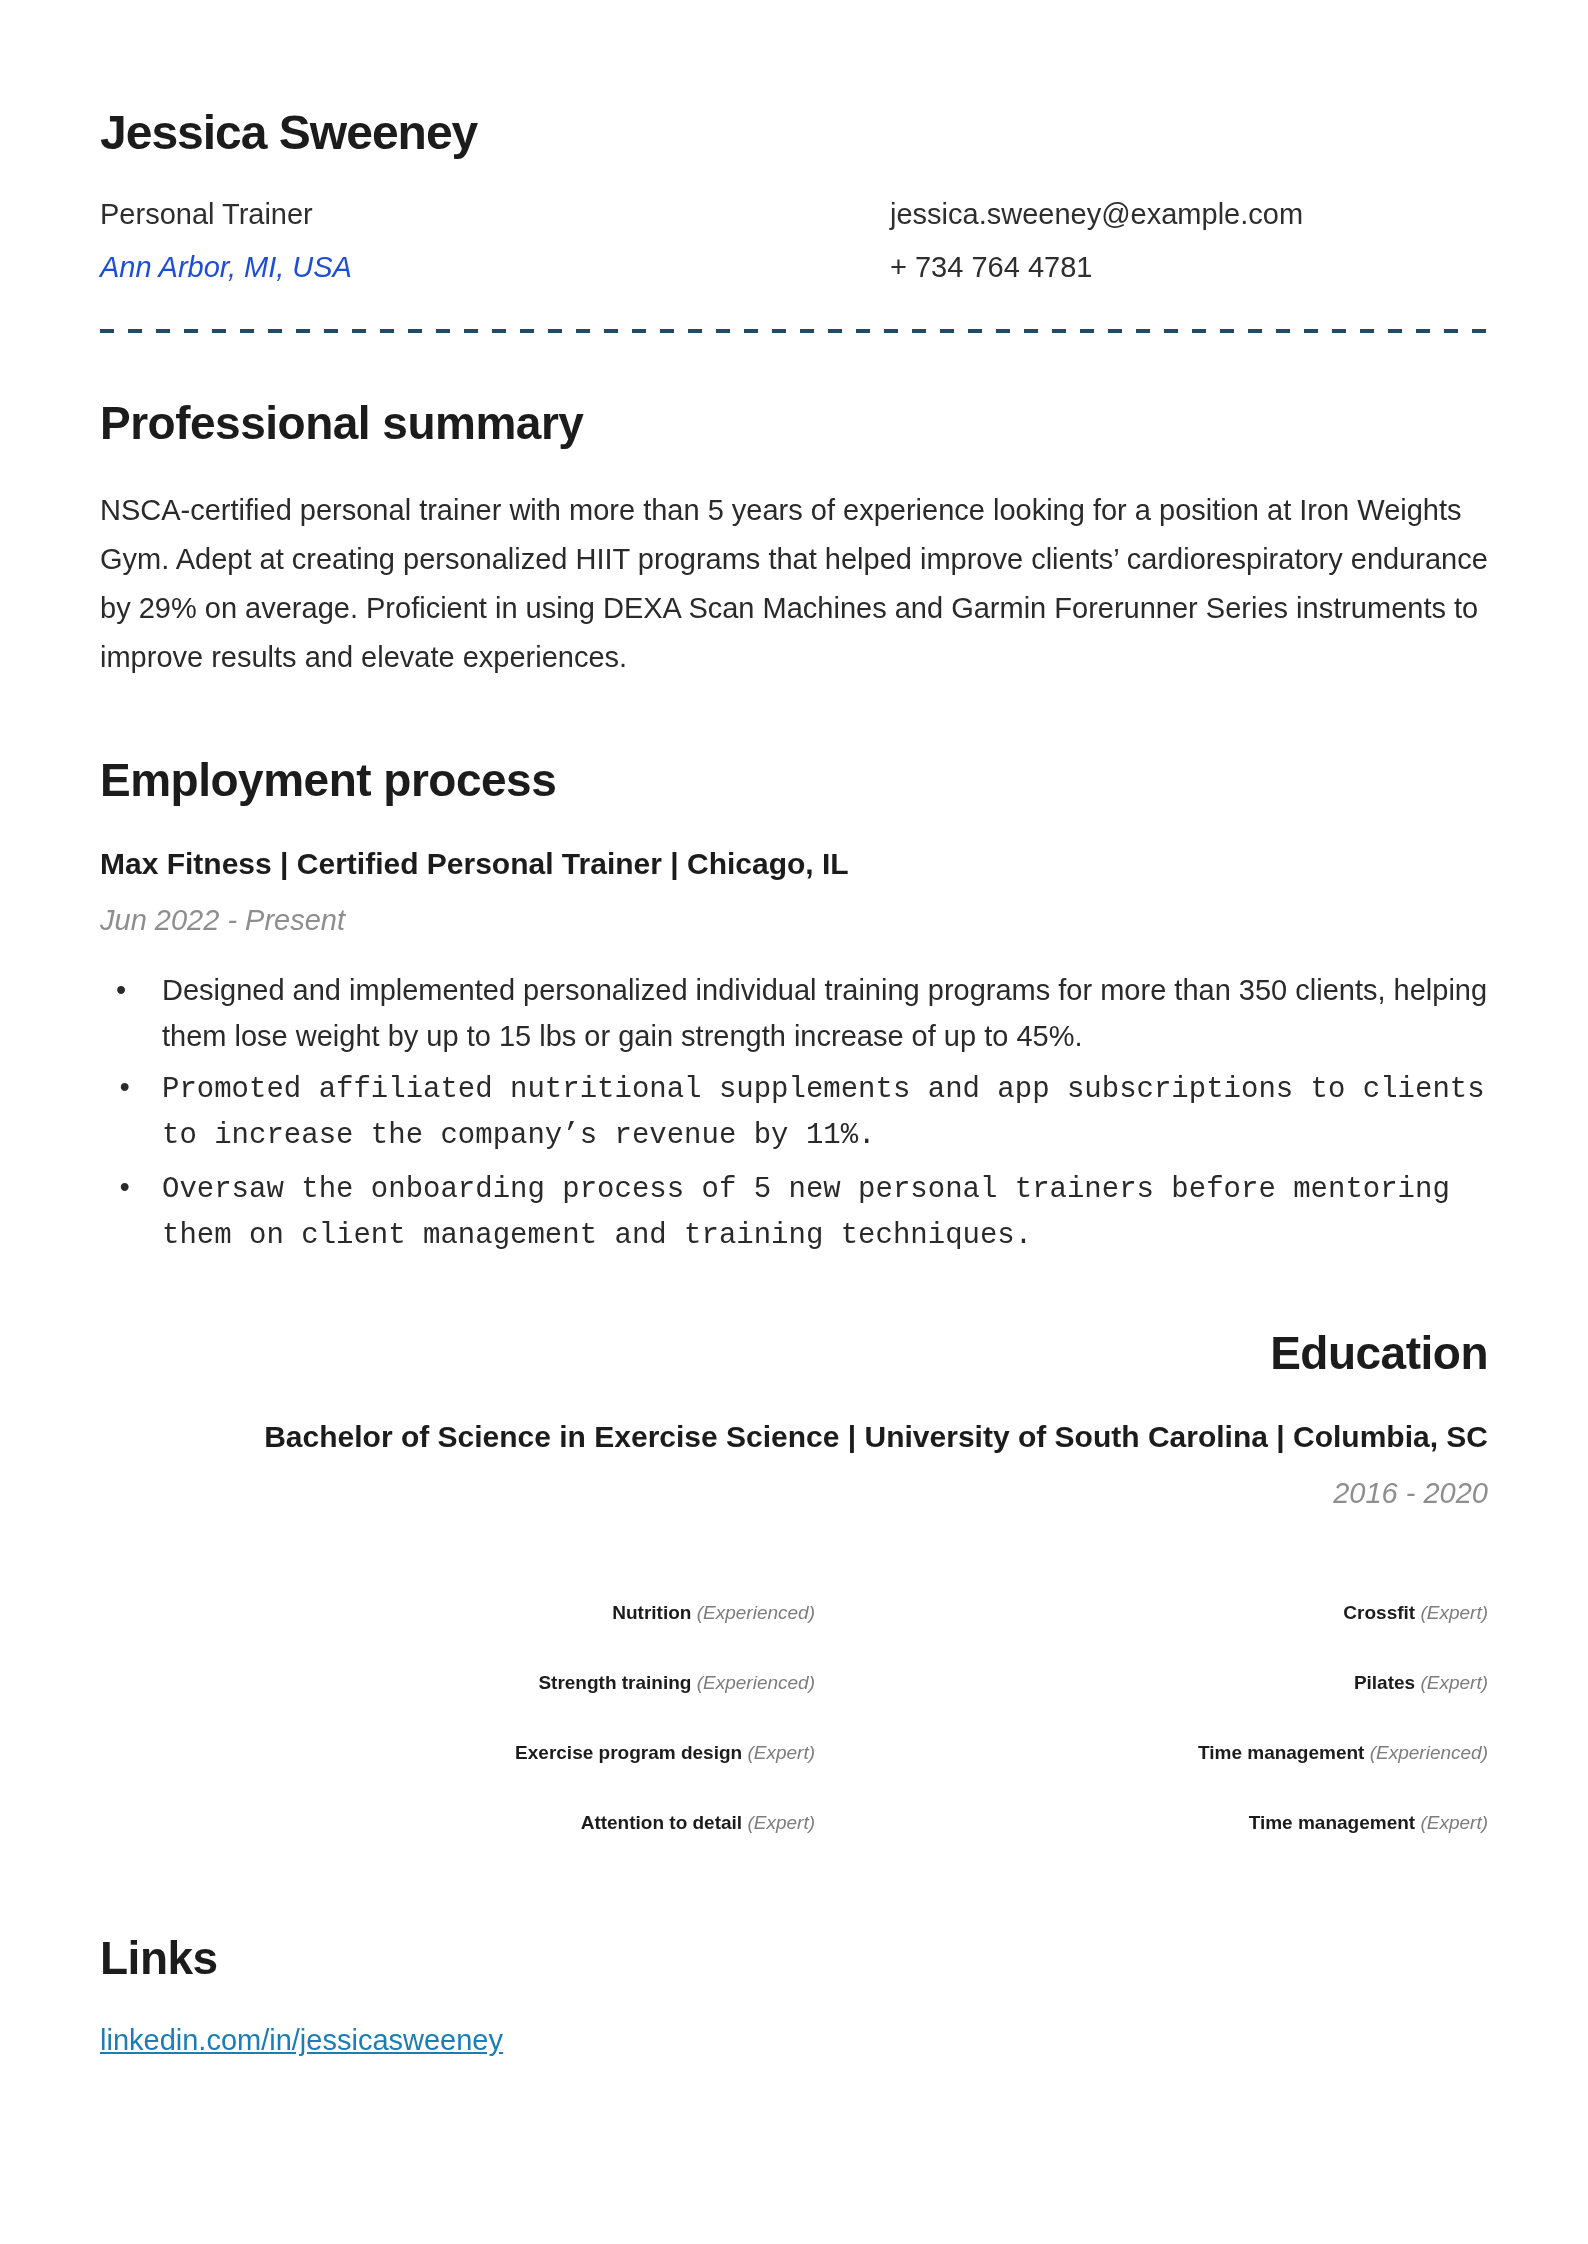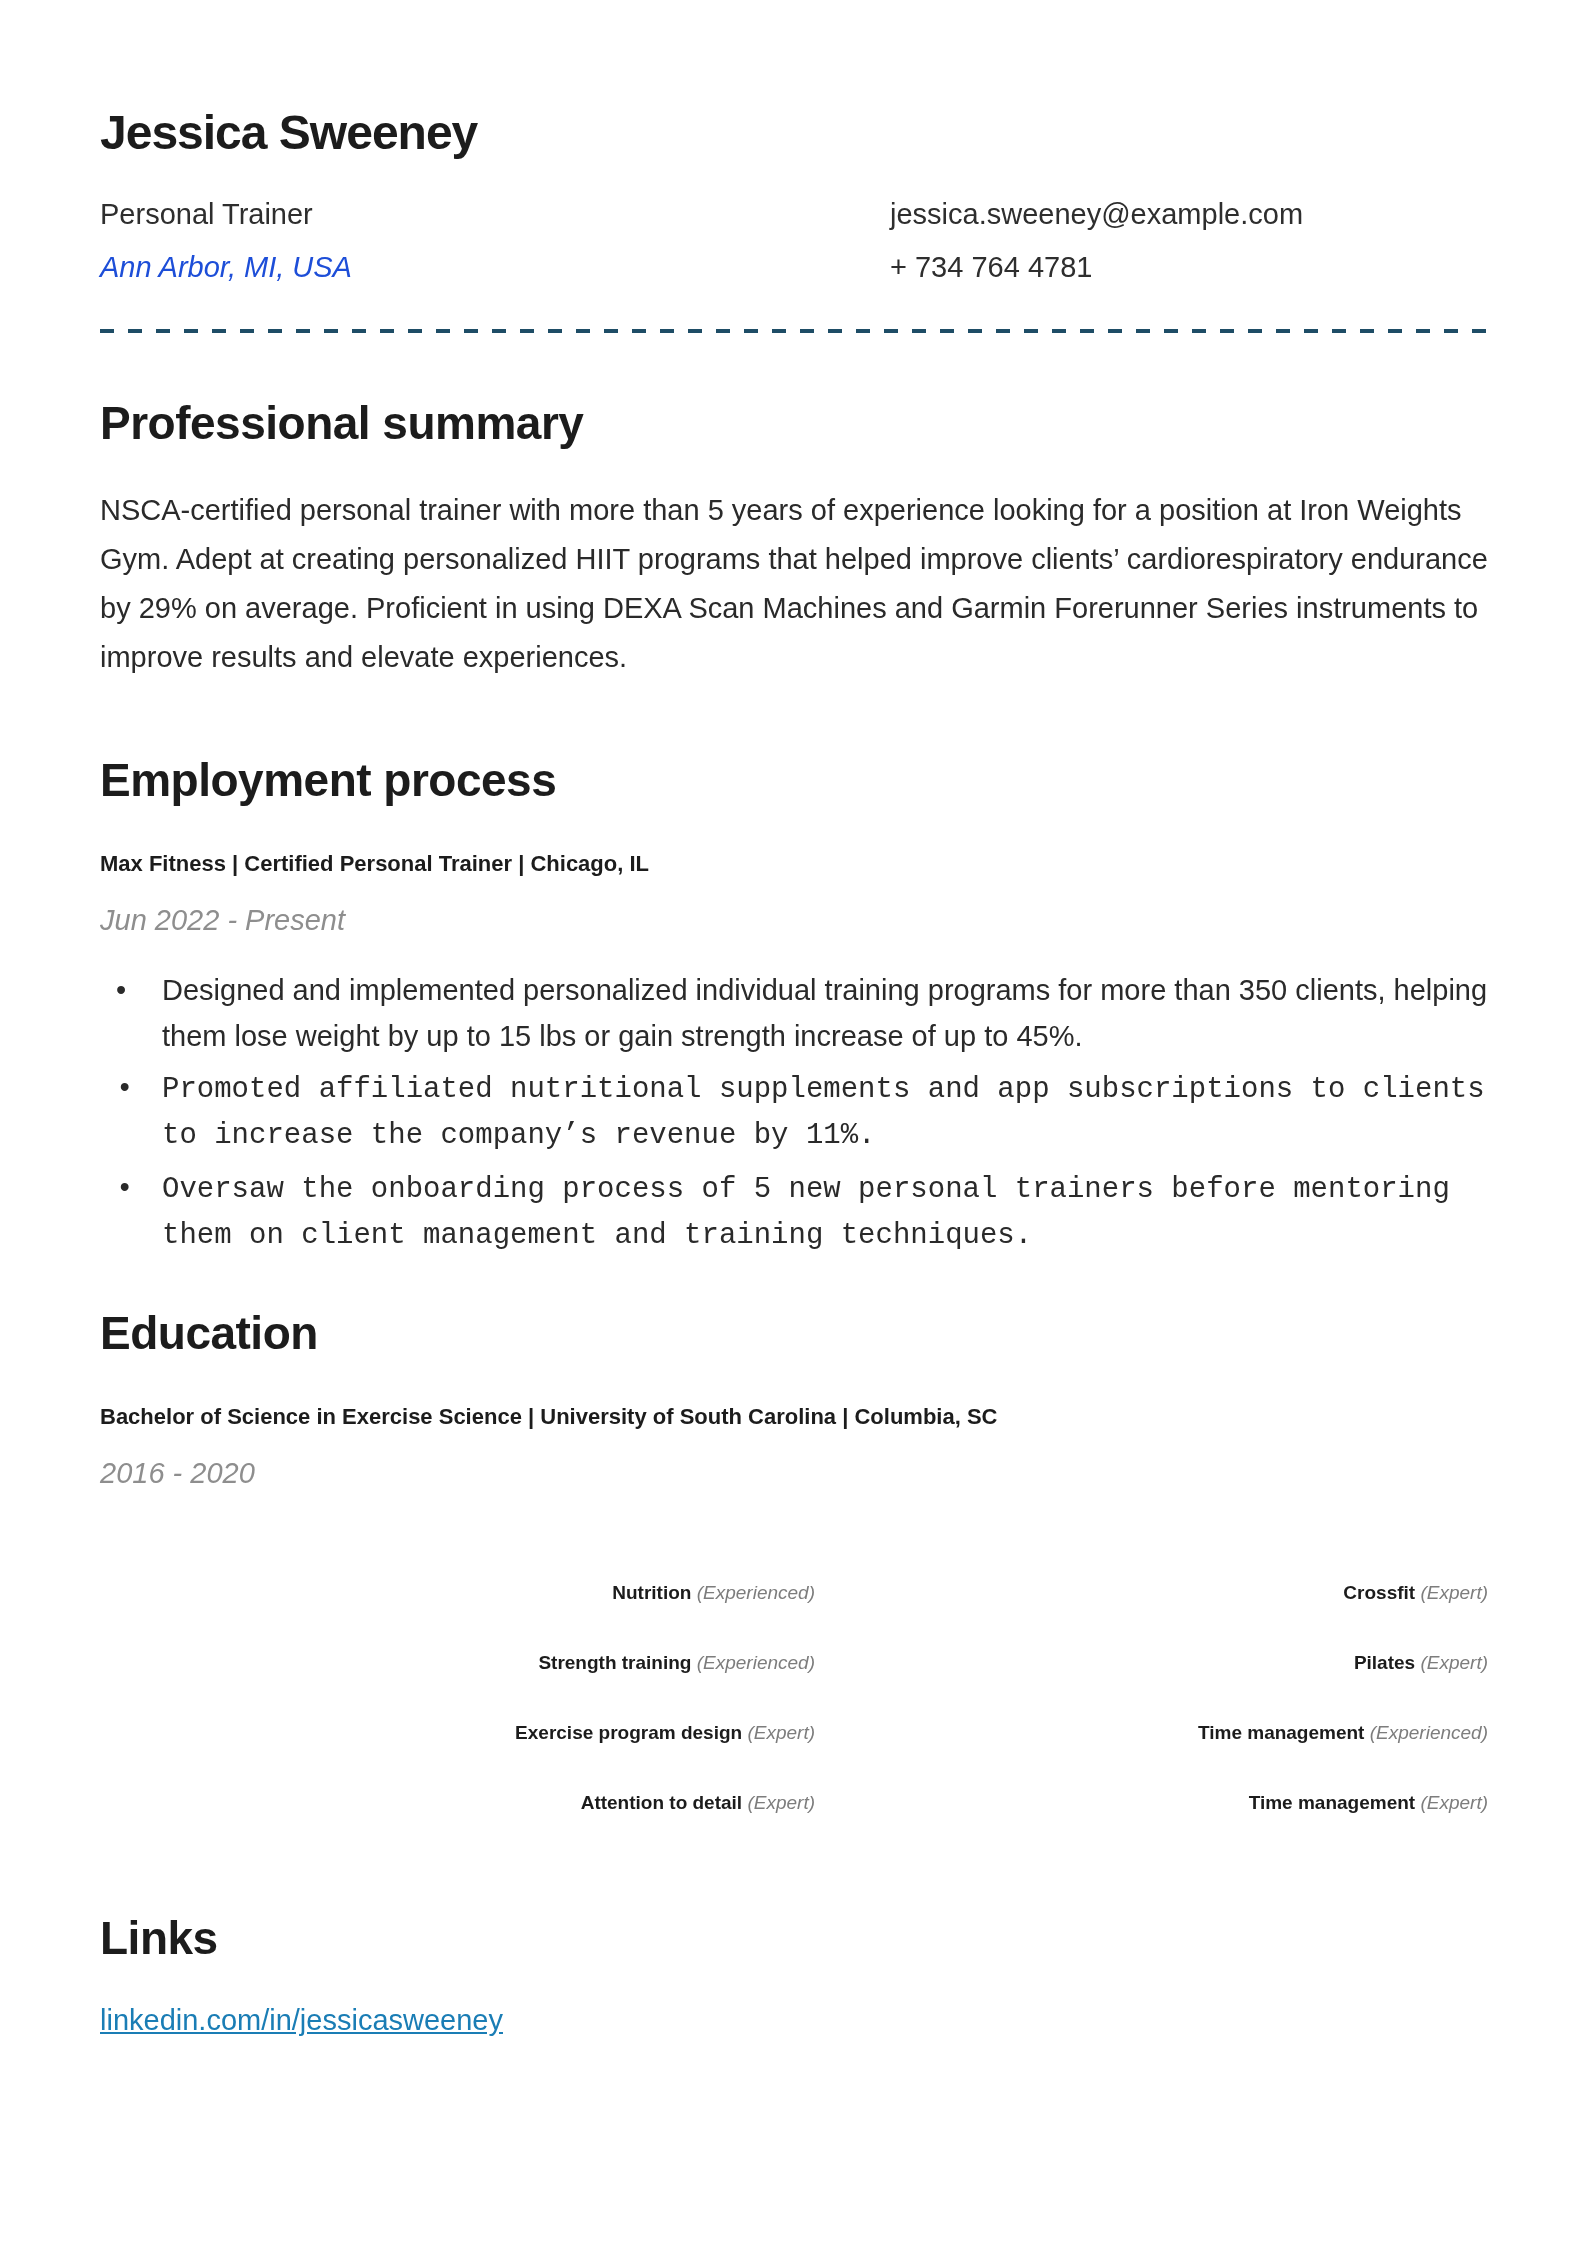--- a/index.html
+++ b/index.html
@@ -50,35 +50,35 @@
   
   h2.section-heading {
     font-size: 46px;
     font-weight: 700;
     color: #1c1c1c;
     line-height: 53px;
     letter-spacing: -0.5px;
   }
   .section-summary    { margin-top: 64px; }
   .section-employment { margin-top: 72px; }
-  .section-education  { margin-top: 48px; }
+  .section-education  { margin-top: 68px; text-align: right; }
   .section-skills     { margin-top: 78px; }
   .section-links      { margin-top: 88px; }
 
   .summary-text {
     margin-top: 36px;
     font-size: 29px;
     line-height: 49px;
     color: #2a2a2a;
     max-width: 1395px;
   }
 
   .bold-line {
     margin-top: 36px;
-    font-size: 22px;
+    font-size: 30px;
     font-weight: 700;
     color: #1c1c1c;
     line-height: 42px;
   }
   .date-line {
     margin-top: 14px;
     font-size: 29px;
     font-style: italic;
     color: #8e8e8e;
     line-height: 42px;

